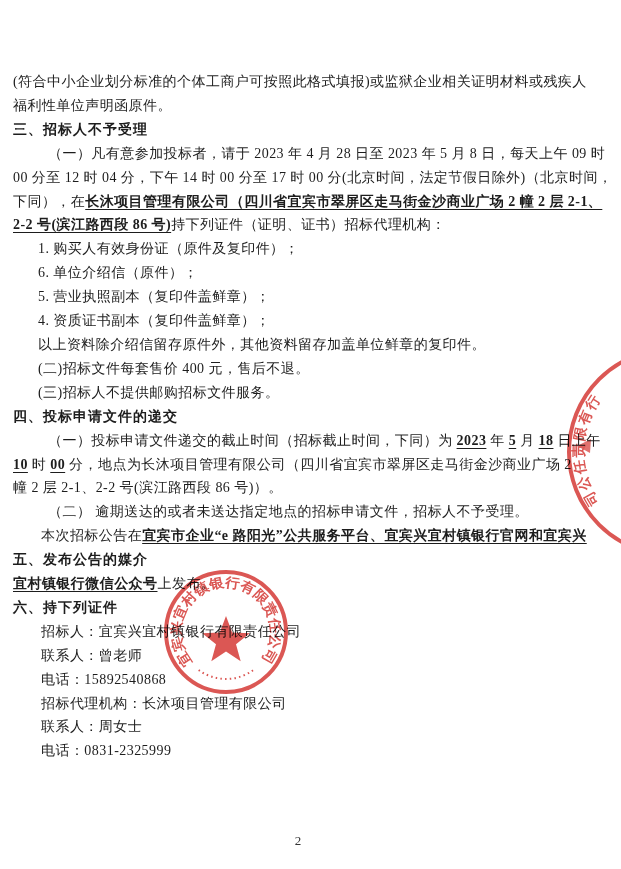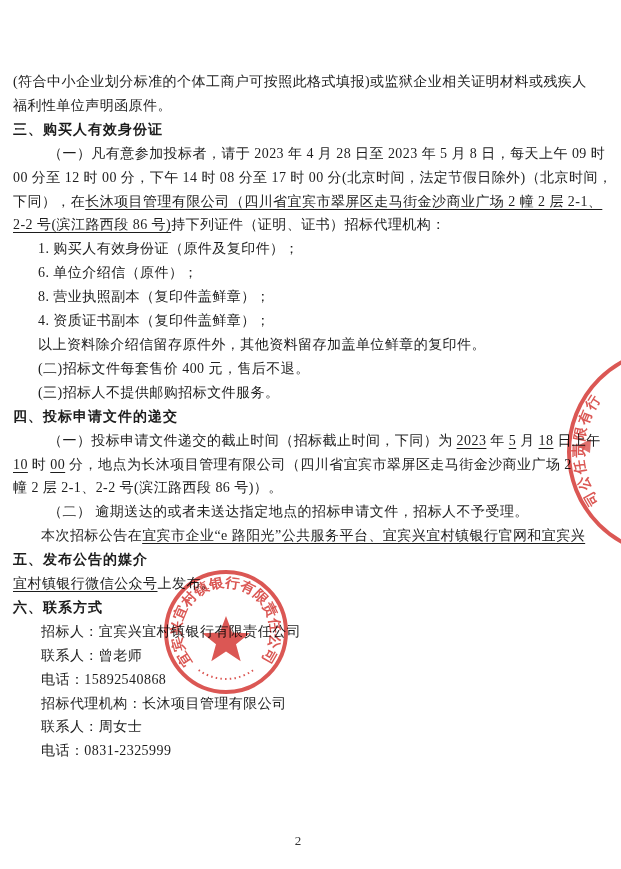--- a/index.html
+++ b/index.html
@@ -12,60 +12,60 @@
   .doc{
     position:absolute;top:70px;left:13px;width:597px;
     font-size:14px;line-height:23.9px;letter-spacing:.45px;
     color:#1d1d1d;
   }
   .doc-line{white-space:nowrap;}
   .l-heading{font-weight:bold;letter-spacing:1px;}
   .l-para{padding-left:35px;}
   .l-para2{padding-left:28px;}
   .l-item{padding-left:25px;}
-  .u{text-decoration:underline;text-underline-offset:3px;text-decoration-thickness:1px;}
+  .u{text-decoration:underline;text-underline-offset:3px;text-decoration-thickness:1px;font-weight:bold;}
   .page-number{
     position:absolute;top:833px;left:0;width:596px;text-align:center;
     font-size:13px;color:#333;
   }
   .stamp-layer{
     position:absolute;inset:0;pointer-events:none;
     mix-blend-mode:multiply;opacity:.88;
   }
   .seal-text{font-family:"Liberation Serif","DejaVu Serif",serif;font-weight:bold;}
 </style>
 </head>
 <body>
 
 <div class="page">
 
   <div class="doc" id="doc-body">
       <div class="doc-line l-body"><span>(符合中小企业划分标准的个体工商户可按照此格式填报)或监狱企业相关证明材料或残疾人</span></div>
       <div class="doc-line l-body"><span>福利性单位声明函原件。</span></div>
-      <div class="doc-line l-heading"><span>三、购买人有效身份证</span></div>
+      <div class="doc-line l-heading"><span>三、招标人不予受理</span></div>
       <div class="doc-line l-para"><span>（一）凡有意参加投标者，请于 2023 年 4 月 28 日至 2023 年 5 月 8 日，每天上午 09 时</span></div>
-      <div class="doc-line l-body"><span>00 分至 12 时 00 分，下午 14 时 08 分至 17 时 00 分(北京时间，法定节假日除外)（北京时间，</span></div>
+      <div class="doc-line l-body"><span>00 分至 12 时 04 分，下午 14 时 00 分至 17 时 00 分(北京时间，法定节假日除外)（北京时间，</span></div>
       <div class="doc-line l-body"><span>下同），在</span><span class="u">长沐项目管理有限公司（四川省宜宾市翠屏区走马街金沙商业广场 2 幢 2 层 2-1、</span></div>
       <div class="doc-line l-body"><span class="u">2-2 号(滨江路西段 86 号)</span><span>持下列证件（证明、证书）招标代理机构：</span></div>
       <div class="doc-line l-item"><span>1. 购买人有效身份证（原件及复印件）；</span></div>
       <div class="doc-line l-item"><span>6. 单位介绍信（原件）；</span></div>
-      <div class="doc-line l-item"><span>8. 营业执照副本（复印件盖鲜章）；</span></div>
+      <div class="doc-line l-item"><span>5. 营业执照副本（复印件盖鲜章）；</span></div>
       <div class="doc-line l-item"><span>4. 资质证书副本（复印件盖鲜章）；</span></div>
       <div class="doc-line l-item"><span>以上资料除介绍信留存原件外，其他资料留存加盖单位鲜章的复印件。</span></div>
       <div class="doc-line l-item"><span>(二)招标文件每套售价 400 元，售后不退。</span></div>
       <div class="doc-line l-item"><span>(三)招标人不提供邮购招标文件服务。</span></div>
       <div class="doc-line l-heading"><span>四、投标申请文件的递交</span></div>
       <div class="doc-line l-para"><span>（一）投标申请文件递交的截止时间（招标截止时间，下同）为 </span><span class="u">2023</span><span> 年 </span><span class="u">5</span><span> 月 </span><span class="u">18</span><span> 日上午</span></div>
       <div class="doc-line l-body"><span class="u">10</span><span> 时 </span><span class="u">00</span><span> 分，地点为长沐项目管理有限公司（四川省宜宾市翠屏区走马街金沙商业广场 2</span></div>
       <div class="doc-line l-body"><span>幢 2 层 2-1、2-2 号(滨江路西段 86 号)）。</span></div>
       <div class="doc-line l-para"><span>（二） 逾期送达的或者未送达指定地点的招标申请文件，招标人不予受理。</span></div>
       <div class="doc-line l-para2"><span>本次招标公告在</span><span class="u">宜宾市企业“e 路阳光”公共服务平台、宜宾兴宜村镇银行官网和宜宾兴</span></div>
       <div class="doc-line l-heading"><span>五、发布公告的媒介</span></div>
       <div class="doc-line l-body"><span class="u">宜村镇银行微信公众号</span><span>上发布。</span></div>
-      <div class="doc-line l-heading"><span>六、联系方式</span></div>
+      <div class="doc-line l-heading"><span>六、持下列证件</span></div>
       <div class="doc-line l-para2"><span>招标人：宜宾兴宜村镇银行有限责任公司</span></div>
       <div class="doc-line l-para2"><span>联系人：曾老师</span></div>
       <div class="doc-line l-para2"><span>电话：15892540868</span></div>
       <div class="doc-line l-para2"><span>招标代理机构：长沐项目管理有限公司</span></div>
       <div class="doc-line l-para2"><span>联系人：周女士</span></div>
       <div class="doc-line l-para2"><span>电话：0831-2325999</span></div>
     </div>
 
   <div class="page-number">2</div>
 

